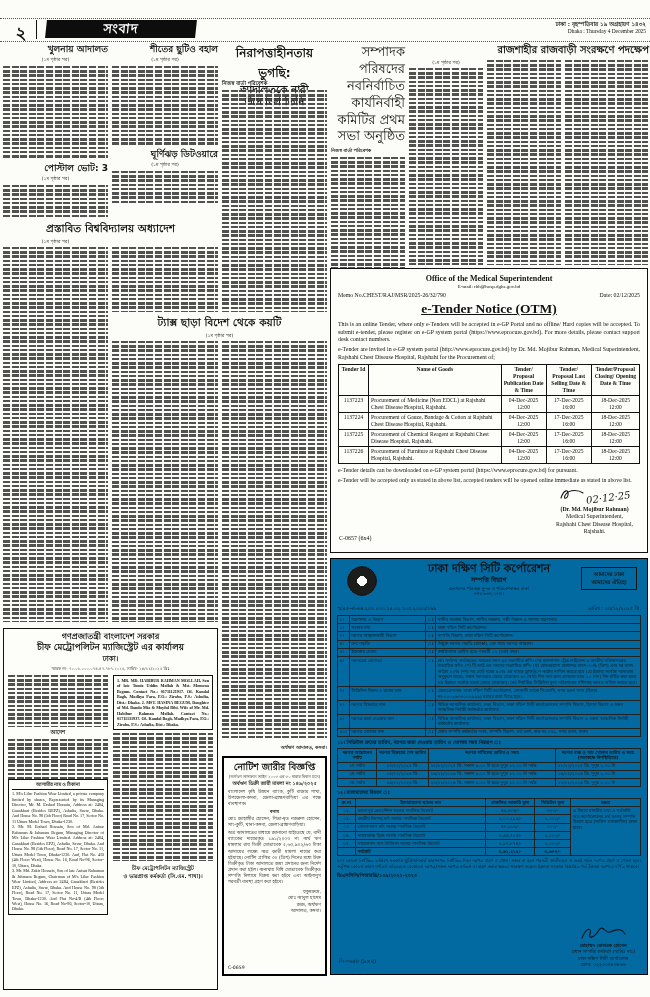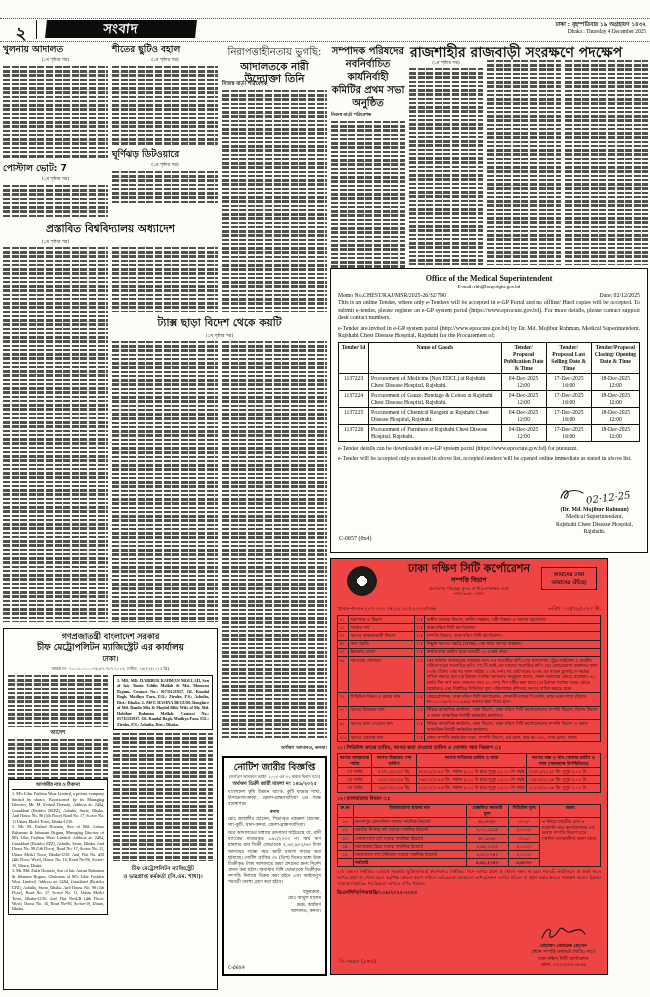--- a/index.html
+++ b/index.html
@@ -5,21 +5,21 @@
   html,body{margin:0;padding:0;background:#e8e8e4}
   .page{position:relative;width:650px;height:997px;margin:0 auto;background:#fcfcf8;color:#121212;
         font-family:"Liberation Serif",serif;overflow:hidden}
   .bn{font-family:"DejaVu Sans",sans-serif}
   
   .gk{background-image:
       repeating-linear-gradient(to right, rgba(252,252,248,0) 0 7px, rgba(252,252,248,.95) 7px 8.6px),
       repeating-linear-gradient(to bottom, #3a3a38 0 2.4px, rgba(0,0,0,0) 2.4px 4.25px);
       opacity:.88}
   .abs{position:absolute}
-  .hd-sm{font-size:9px;font-weight:bold;text-align:left;line-height:1.2}
+  .hd-sm{font-size:9px;font-weight:bold;text-align:right;line-height:1.2}
   .hd-md{font-size:10.5px;font-weight:bold;text-align:center;line-height:1.2}
   .cont{font-size:4.6px;text-align:center;margin:1px 0 2px;color:#222}
   .byline{font-size:5.2px;font-weight:bold}
   
   .mast{position:absolute;left:0;top:18px;width:650px;height:22px;border-top:1px dotted #555;border-bottom:1px dotted #555}
   .pgnum{position:absolute;left:6px;top:1px;font-size:17px;font-weight:bold;width:30px;text-align:center;border-right:1.3px solid #111;height:19px}
   .logo{position:absolute;left:46px;top:1px;width:150px;height:18px;background:#0d0d0d;color:#fff;
         text-align:center;font-size:13px;font-weight:bold;line-height:18px;transform:skewX(-6deg);letter-spacing:1px}
   .dates{position:absolute;right:4px;top:2px;text-align:right;line-height:1.25}
   .dates .d1{font-size:5.6px;font-weight:bold}
@@ -37,21 +37,21 @@
   .et-para{font-size:5.9px;text-align:justify;margin-bottom:3px}
   table{border-collapse:collapse;width:100%}
   .et-tbl th,.et-tbl td{border:0.7px solid #111;font-size:5.6px;padding:1px 2px;vertical-align:top}
   .et-tbl th{text-align:center;font-weight:bold}
   .et-note{font-size:5.8px;margin-top:3px;text-align:justify}
   .et-sign{position:absolute;right:14px;bottom:16px;text-align:center;font-size:5.8px;line-height:1.3}
   .et-sign .nm{font-weight:bold}
   .et-code{position:absolute;left:8px;bottom:10px;font-size:6px}
   .hand{font-family:"DejaVu Serif",serif;font-style:italic;font-size:10px;transform:rotate(-7deg);display:inline-block}
   
-  .dscc{position:absolute;left:330px;top:558px;width:278px;height:417px;border:1.6px solid #000;background:#ef4444;
+  .dscc{position:absolute;left:330px;top:558px;width:318px;height:417px;border:1.6px solid #000;background:#0369a1;
         padding:4px 6px;box-sizing:border-box;overflow:hidden}
   .ds-head{position:relative;height:40px;text-align:center}
   .seal{position:absolute;left:10px;top:3px;width:28px;height:28px;border-radius:50%;border:1.2px solid #111;
         background:radial-gradient(circle at 50% 50%, #fbfbf7 0 24%, #1c1c1a 25% 72%, #fbfbf7 73% 80%, #1c1c1a 81% 100%)}
   .ds-t{font-size:11px;font-weight:bold;line-height:1.1}
   .ds-d{font-size:6.2px;font-weight:bold}
   .ds-a{font-size:4.4px;line-height:1.2}
   .motto{position:absolute;right:4px;top:4px;width:52px;border:1px solid #111;font-size:5.4px;font-weight:bold;
          text-align:center;padding:3px 1px;line-height:1.4}
   .ds-memo{display:flex;justify-content:space-between;font-size:4.8px;margin:2px 0}
@@ -104,21 +104,21 @@
     <div class="dates">
       <div class="d1 bn">ঢাকা : বৃহস্পতিবার ১৯ অগ্রহায়ণ ১৪৩২</div>
       <div class="d2">Dhaka : Thursday 4 December 2025</div>
     </div>
   </div>
 
   <div class="abs" style="left:3px;top:44px;width:105px">
     <div class="hd-sm bn">খুলনায় আদালত</div>
     <div class="cont bn">(১ম পৃষ্ঠার পর)</div>
     <div class="gk" style="height:93px"></div>
-    <div class="hd-sm bn" style="margin-top:4px">পোস্টাল ভোট: 7</div>
+    <div class="hd-sm bn" style="margin-top:4px">পোস্টাল ভোট: 3</div>
     <div class="cont bn">(১ম পৃষ্ঠার পর)</div>
     <div class="gk" style="height:34px"></div>
   </div>
 
   <div class="abs hd-md bn" style="left:3px;top:222px;width:215px">প্রস্তাবিত বিশ্ববিদ্যালয় অধ্যাদেশ</div>
   <div class="abs cont bn" style="left:3px;top:237px;width:105px">(১ম পৃষ্ঠার পর)</div>
   <div class="abs gk" style="left:3px;top:247px;width:105px;height:375px"></div>
 
   <div class="abs" style="left:112px;top:44px;width:106px">
     <div class="hd-sm bn">শীতের ছুটিও বহাল</div>
@@ -128,50 +128,51 @@
     <div class="cont bn">(১ম পৃষ্ঠার পর)</div>
     <div class="gk" style="height:34px"></div>
   </div>
   <div class="abs gk" style="left:112px;top:247px;width:106px;height:65px"></div>
 
   <div class="abs hd-md bn" style="left:112px;top:316px;width:215px">ট্যাক্স ছাড়া বিদেশ থেকে কয়টি</div>
   <div class="abs cont bn" style="left:112px;top:331px;width:215px">(১ম পৃষ্ঠার পর)</div>
   <div class="abs gk" style="left:112px;top:341px;width:106px;height:281px"></div>
 
   <div class="abs" style="left:222px;top:44px;width:105px;text-align:center">
-    <div class="bn" style="font-size:10px;font-weight:normal">নিরাপত্তাহীনতায় ভুগছি:</div>
+    <div class="bn" style="font-size:12px;font-weight:bold">নিরাপত্তাহীনতায় ভুগছি:</div>
     <div class="bn" style="font-size:10.3px;font-weight:bold;line-height:1.15">আদালতকে নারী উদ্যোক্তা তিনি</div>
   </div>
   <div class="abs byline bn" style="left:222px;top:80px;width:105px">নিজস্ব বার্তা পরিবেশক</div>
   <div class="abs gk" style="left:222px;top:90px;width:105px;height:222px"></div>
   <div class="abs gk" style="left:222px;top:341px;width:105px;height:397px"></div>
   <div class="abs tail-line bn" style="left:222px;top:744px;width:105px">অর্থঋণ আদালত, কসবা।</div>
 
   <div class="abs" style="left:331px;top:44px;width:74px">
-    <div class="bn" style="font-size:10px;font-weight:bold;text-align:center;line-height:1.3">
+    <div class="bn" style="font-size:13px;font-weight:normal;text-align:right;line-height:1.3">
       <div>সম্পাদক পরিষদের</div>
       <div>নবনির্বাচিত কার্যনির্বাহী</div>
       <div>কমিটির প্রথম সভা অনুষ্ঠিত</div>
     </div>
     <div class="byline bn" style="font-size:4.6px;margin:2px 0">নিজস্ব বার্তা পরিবেশক</div>
     <div class="gk" style="height:175px"></div>
   </div>
-  <div class="abs hd-sm bn" style="left:410px;top:44px;width:239px;font-size:14px">রাজশাহীর রাজবাড়ী সংরক্ষণে পদক্ষেপ</div>
+  <div class="abs hd-sm bn" style="left:410px;top:44px;width:239px;font-size:10px">রাজশাহীর রাজবাড়ী সংরক্ষণে পদক্ষেপ</div>
   <div class="abs cont bn" style="left:409px;top:58px;width:74px">(১ম পৃষ্ঠার পর)</div>
   <div class="abs gk" style="left:409px;top:68px;width:74px;height:197px"></div>
   <div class="abs gk" style="left:487px;top:60px;width:74px;height:205px"></div>
   <div class="abs gk" style="left:565px;top:60px;width:83px;height:205px"></div>
 
   <div class="etender boxed">
     <div class="c et-t2">Office of the Medical Superintendent</div>
     <div class="c et-mail">E-mail: rbh@hosp.dghs.gov.bd</div>
     <div class="et-memo">
       <span>Memo No.CHEST/RAJ/MSR/2025-26/32/790</span>
       <span>Date: 02/12/2025</span>
     </div>
+    <div class="et-title">e-Tender Notice (OTM)</div>
     <div class="et-para">This is an online Tender, where only e-Tenders will be accepted in e-GP Portal and no offline/ Hard copies will be accepted. To submit e-tender, please register on e-GP system portal (https://www.eprocure.gov.bd). For more details, please contact support desk contact numbers.</div>
     <div class="et-para">e-Tender are invited in e-GP system portal (http://www.eprocure.gov.bd) by Dr. Md. Mojibur Rahman, Medical Superintendent, Rajshahi Chest Disease Hospital, Rajshahi for the Procurement of;</div>
     <table class="et-tbl">
       <tbody>
           <tr>
         <th style="width:10%">Tender Id</th>
         <th style="width:44%">Name of Goods</th>
         <th style="width:15%">Tender/ Proposal Publication Date &amp; Time</th>
         <th style="width:15%">Tender/ Proposal Last Selling Date &amp; Time</th>
         <th style="width:16%">Tender/Proposal Closing/ Opening Date &amp; Time</th>

